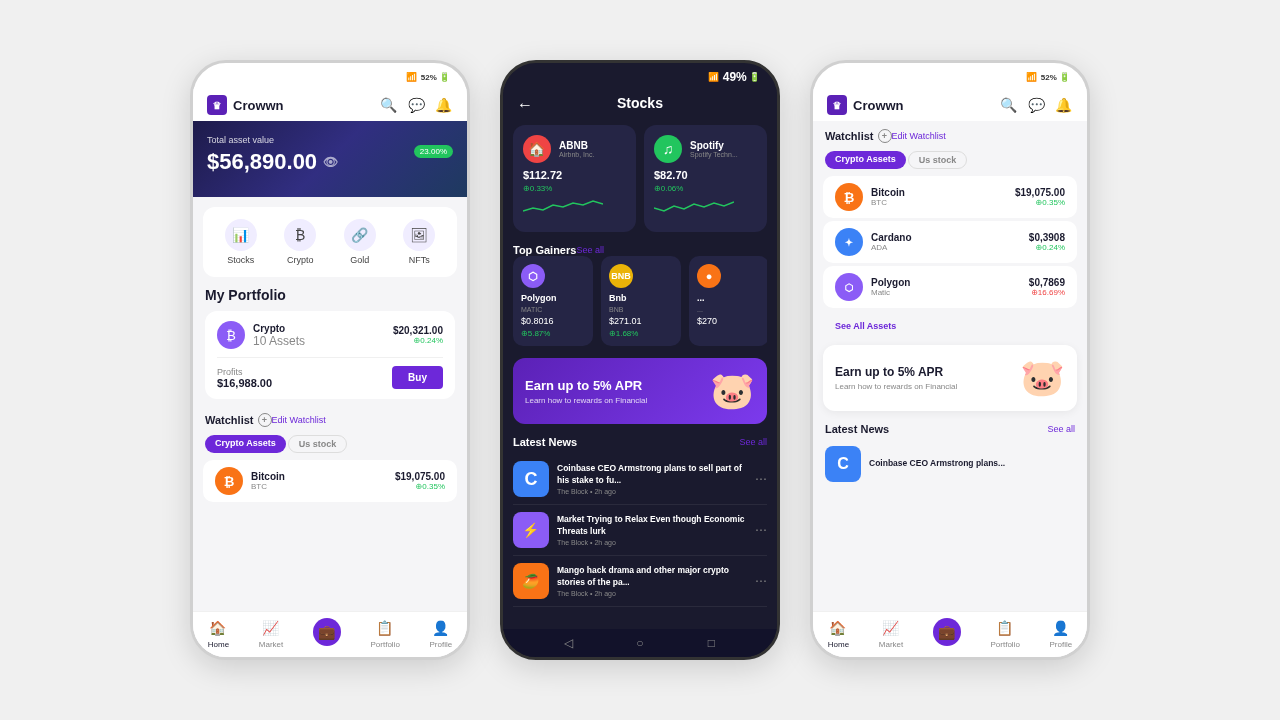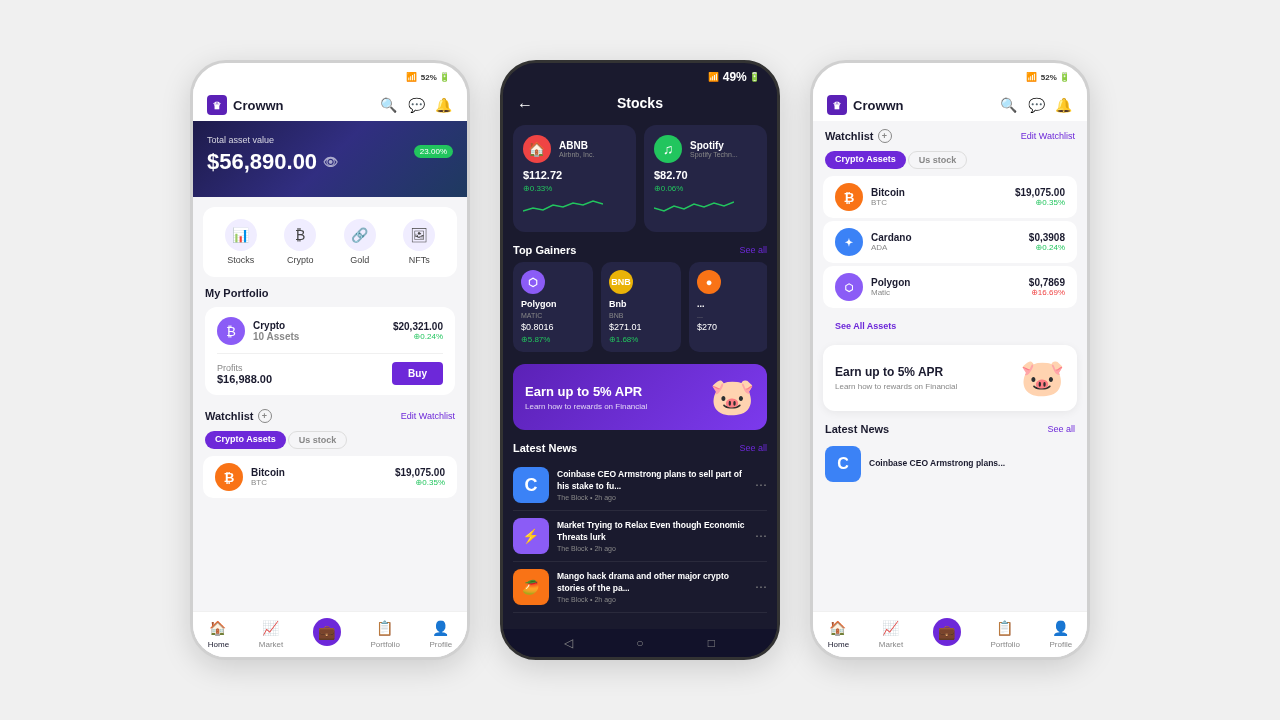--- a/index.html
+++ b/index.html
@@ -149,21 +149,21 @@
       align-items: center;
       justify-content: center;
       font-size: 14px;
     }
 
     
     .section {
       padding: 10px 12px 6px;
     }
     .section-title {
-      font-size: 11px;
+      font-size: 14px;
       font-weight: 700;
       color: #1a1a2e;
       margin-bottom: 8px;
     }
     .portfolio-card {
       background: white;
       border-radius: 12px;
       padding: 10px 12px;
     }
     .portfolio-row {
@@ -180,21 +180,21 @@
     .port-icon {
       width: 28px;
       height: 28px;
       border-radius: 50%;
       display: flex;
       align-items: center;
       justify-content: center;
       font-size: 12px;
     }
     .port-name { font-size: 10px; font-weight: 600; color: #1a1a2e; }
-    .port-sub { font-size: 10px; color: #888; font-weight: bold; }
+    .port-sub { font-size: 12px; color: #888; }
     .port-value { font-size: 10px; font-weight: 600; color: #1a1a2e; text-align: right; }
     .port-change { font-size: 8px; color: #22c55e; text-align: right; }
 
     .portfolio-bottom {
       display: flex;
       align-items: center;
       justify-content: space-between;
       border-top: 1px solid #f0f0f0;
       padding-top: 8px;
     }
@@ -207,21 +207,20 @@
       border-radius: 4px;
       padding: 6px 16px;
       font-size: 10px;
       font-weight: 600;
       cursor: pointer;
     }
 
     
     .watchlist-header {
       display: flex;
-      justify-content: space-between;
       align-items: center;
       padding: 8px 12px 4px;
     }
     .watchlist-title-row {
       display: flex;
       align-items: center;
       gap: 4px;
       font-size: 11px;
       font-weight: 700;
       color: #1a1a2e;
@@ -399,23 +398,22 @@
       width: 80px;
       height: 25px;
     }
 
     
     .gainers-section {
       padding: 6px 10px;
     }
     .gainers-header {
       display: flex;
-      justify-content: space-between;
-      align-items: center;
-      margin-bottom: 6px;
+      justify-content: flex-start;
+      align-items: center;
     }
     .gainers-title { color: white; font-size: 11px; font-weight: 700; }
     .see-all { color: #6d28d9; font-size: 9px; }
 
     .gainers-scroll {
       display: flex;
       gap: 8px;
       overflow: hidden;
     }
     .gainer-card {

